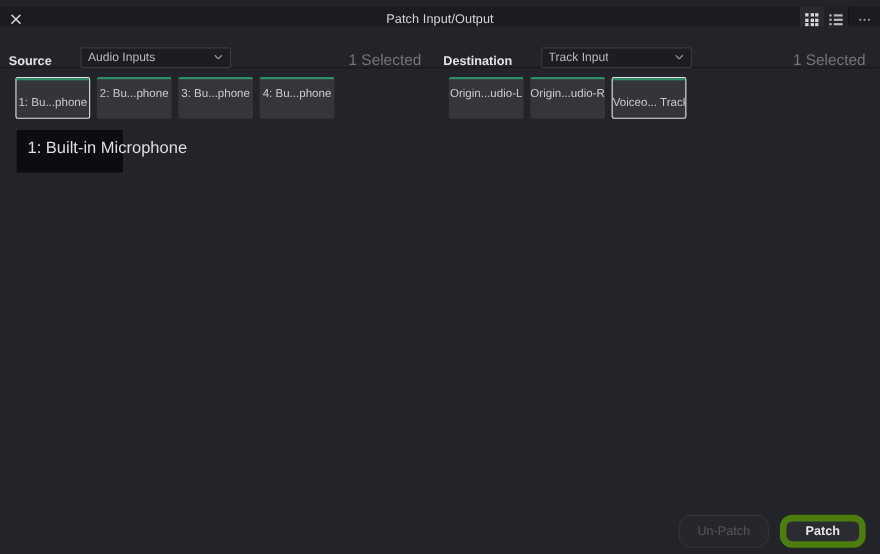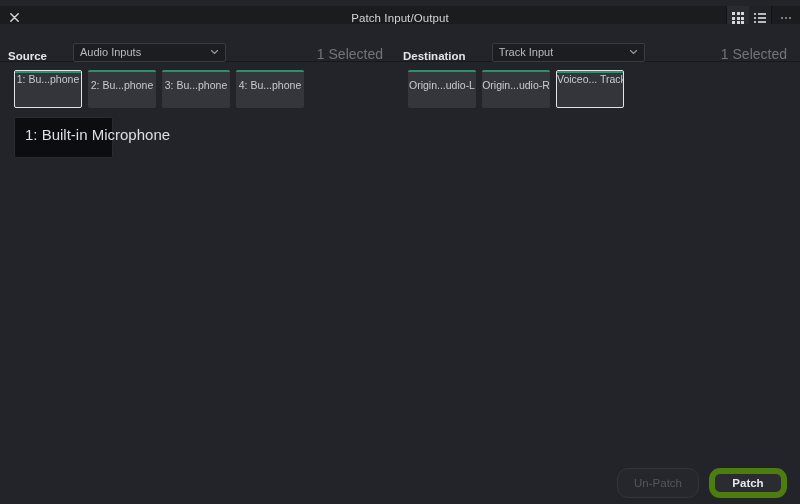--- a/index.html
+++ b/index.html
@@ -131,21 +131,21 @@
 
   .ctl-label {
     font-weight: bold;
     font-size: 11.5px;
     color: #e2e3e6;
     white-space: nowrap;
   }
 
   .select {
     margin-left: 10px;
-    width: 153px;
+    width: 137px;
     height: 19px;
     background: #1c1d21;
     border: 1px solid #3a3b41;
     border-radius: 2px;
     display: flex;
     align-items: center;
     padding: 0 6px;
     cursor: pointer;
     position: relative;
   }
@@ -223,21 +223,21 @@
     color: #c9cacd;
     white-space: nowrap;
     overflow: hidden;
   }
 
   .tile.selected {
     border: 1px solid #e2e3e6;
     background: #34353b;
   }
   .tile.selected .accent { top: 0; left: 0; right: 0; }
-  .tile.selected .tlabel { top: 2px; }
+  .tile.selected .tlabel { top: 16px; }
 
   
   .tooltip {
     position: absolute;
     left: 14px;
     top: 54px;
     background: #0c0d10;
     border: 1px solid #2a2b30;
     border-radius: 2px;
     padding: 8px 10px 20px 10px;

